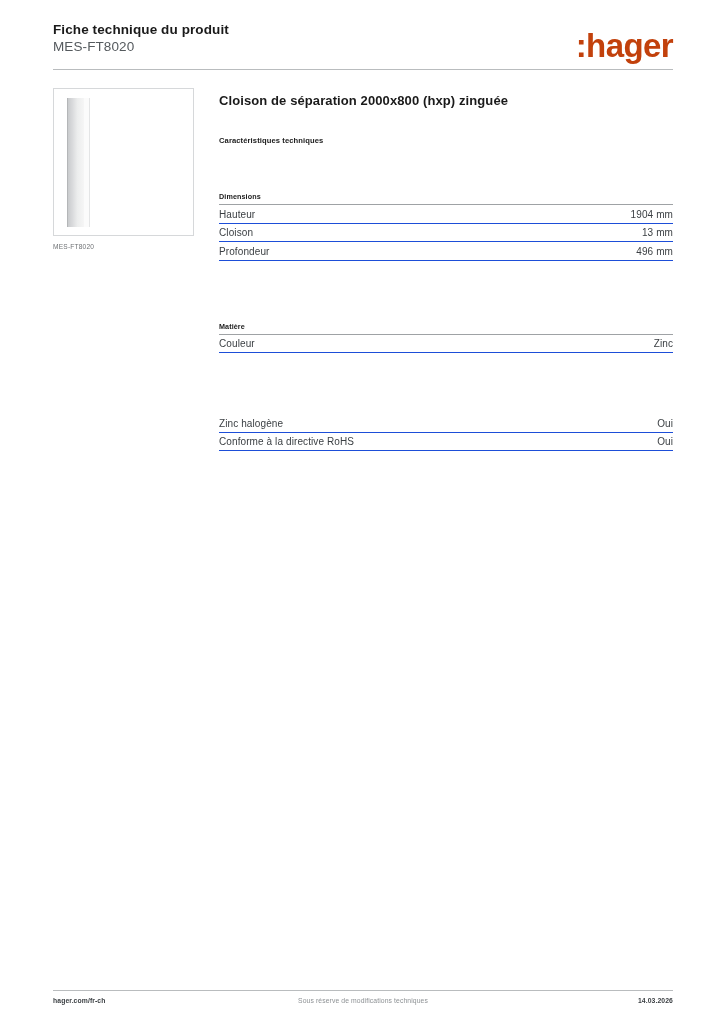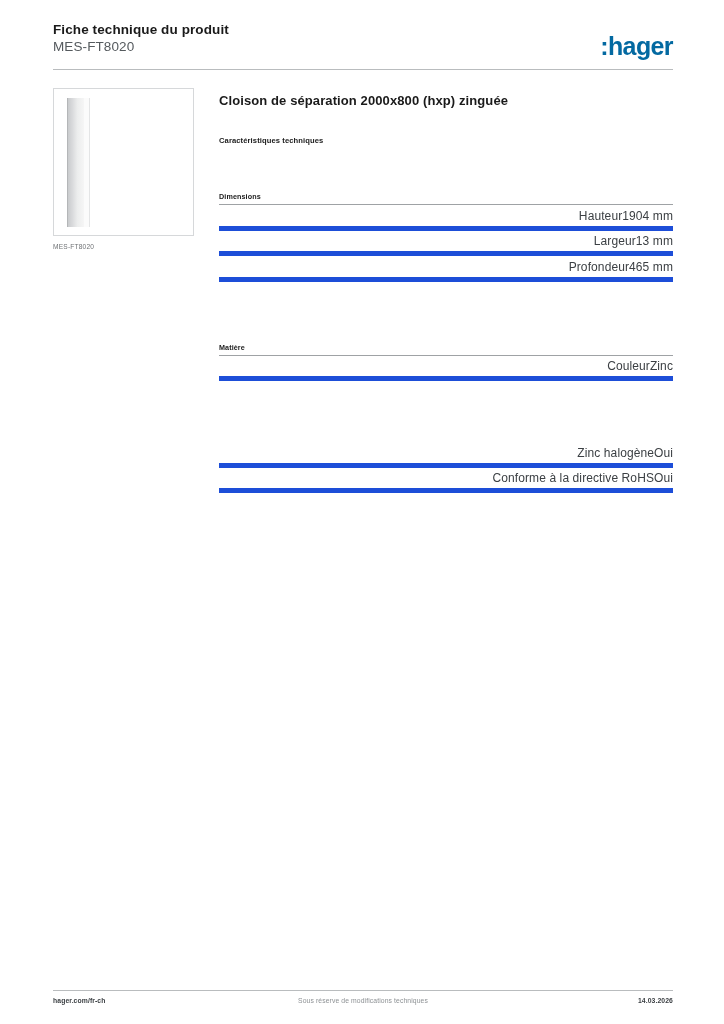--- a/index.html
+++ b/index.html
@@ -42,23 +42,23 @@
     font-size: 13.5px;
     font-weight: normal;
     color: #555a5e;
     line-height: 17px;
     letter-spacing: 0.1px;
   }
   .logo {
     position: absolute;
     right: 0;
     top: 11px;
-    font-size: 25px;
-    font-weight: bold;
-    color: #0369a1;
+    font-size: 33px;
+    font-weight: bold;
+    color: #c2410c;
     letter-spacing: -0.6px;
     line-height: 26px;
   }
   .header-rule {
     position: absolute;
     left: 53px;
     top: 69px;
     width: 620px;
     height: 1px;
     background: #b9bcbe;
@@ -131,26 +131,26 @@
   .group-title {
     font-size: 7.2px;
     font-weight: bold;
     color: #1a1a1a;
     padding-bottom: 3px;
     border-bottom: 1px solid #9fa2a5;
     letter-spacing: 0.1px;
   }
   .spec-row {
     display: flex;
-    justify-content: flex-end;
+    justify-content: space-between;
     align-items: baseline;
-    font-size: 12px;
+    font-size: 10px;
     color: #3c4044;
     padding: 3.5px 0 3px 0;
-    border-bottom: 5px solid #1d4ed8;
+    border-bottom: 1px solid #1d4ed8;
     letter-spacing: 0.1px;
   }
   .spec-row .label { text-align: left; }
   .spec-row .value { text-align: right; }
   .group-gap { height: 14px; }
 
   
   .footer-rule {
     position: absolute;
     left: 53px;
@@ -211,26 +211,26 @@
     <div class="product-name">Cloison de séparation 2000x800 (hxp) zinguée</div>
     <div class="section-title">Caractéristiques techniques</div>
     <div id="spec-groups">
         <div class="group">
           <div class="group-title">Dimensions</div>
           <div class="spec-row">
             <span class="label">Hauteur</span>
             <span class="value">1904 mm</span>
           </div>
           <div class="spec-row">
-            <span class="label">Largeur</span>
+            <span class="label">Cloison</span>
             <span class="value">13 mm</span>
           </div>
           <div class="spec-row">
             <span class="label">Profondeur</span>
-            <span class="value">465 mm</span>
+            <span class="value">496 mm</span>
           </div>
         </div>
         <div class="group-gap"></div>
         <div class="group">
           <div class="group-title">Matière</div>
           <div class="spec-row">
             <span class="label">Couleur</span>
             <span class="value">Zinc</span>
           </div>
         </div>

